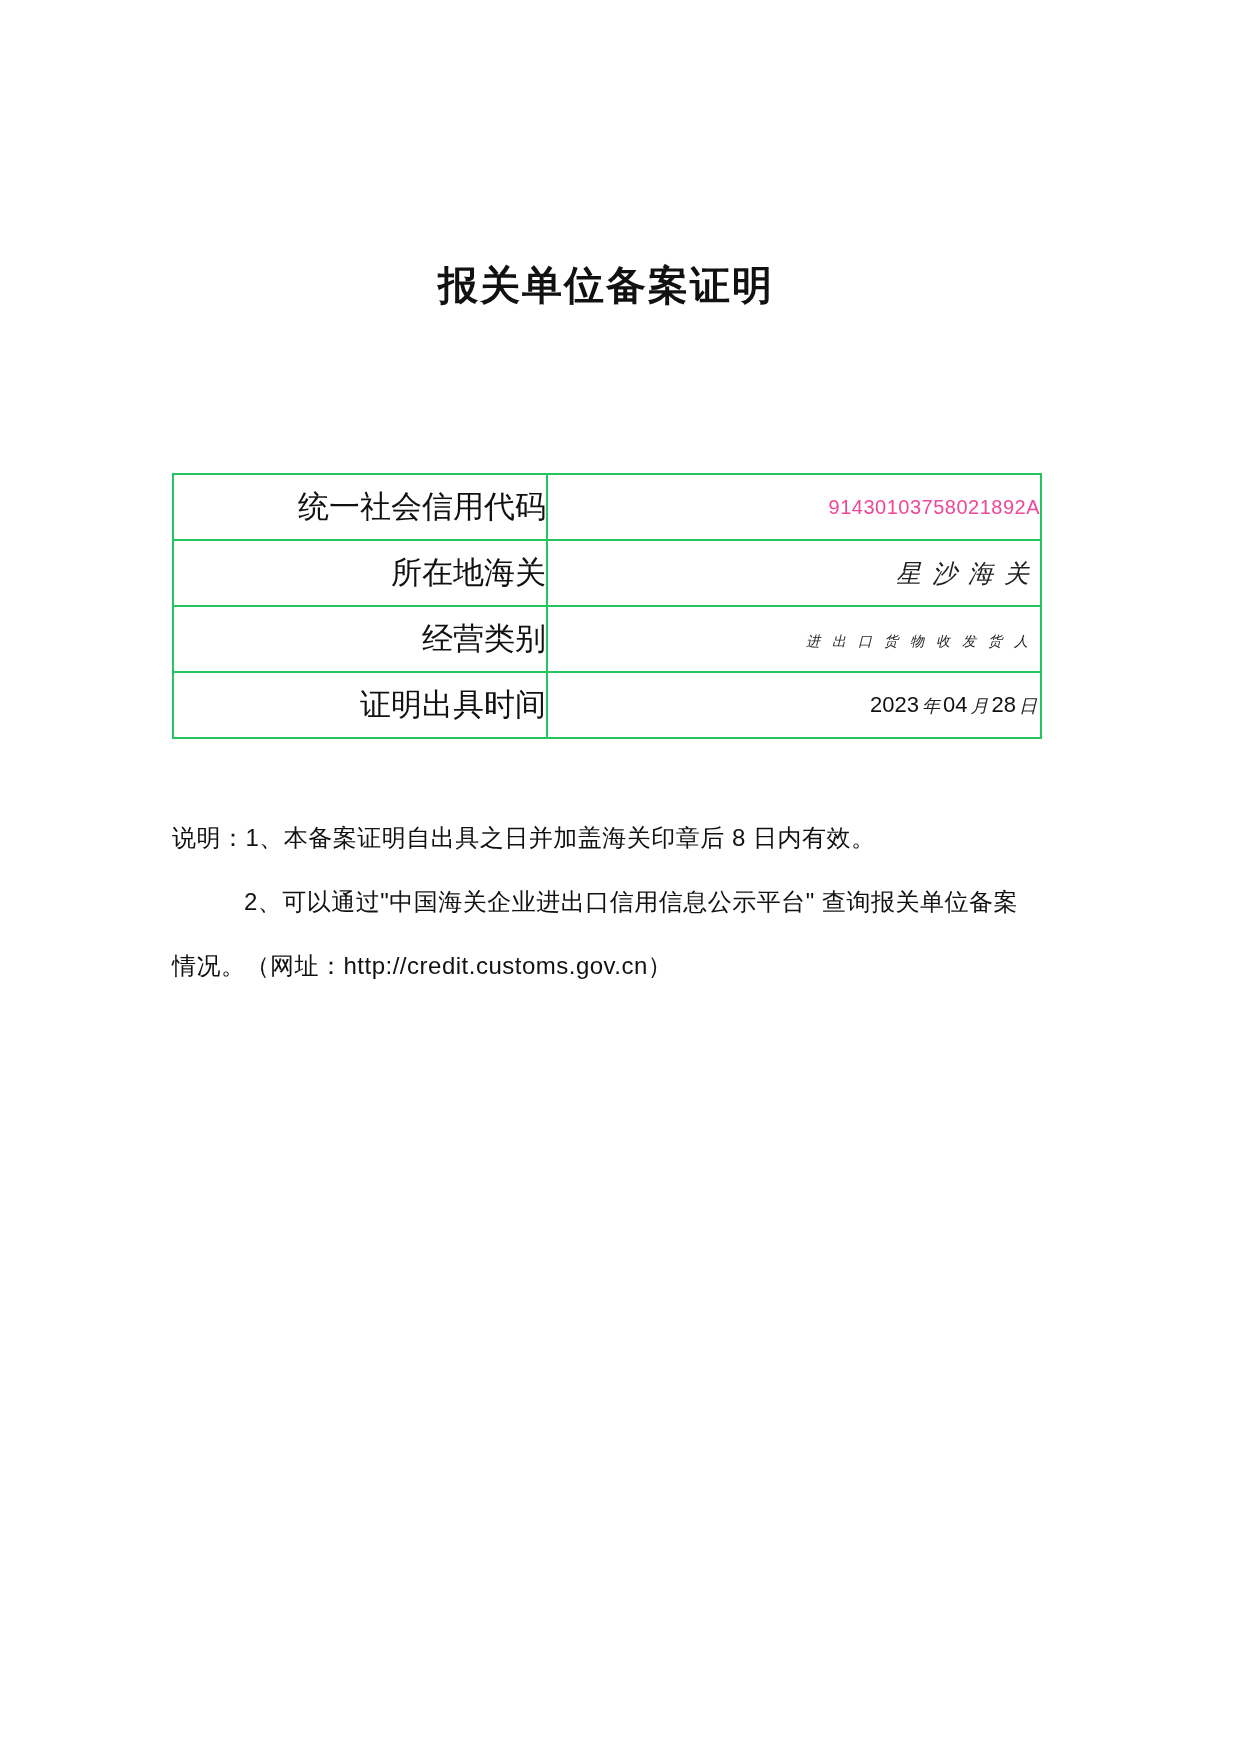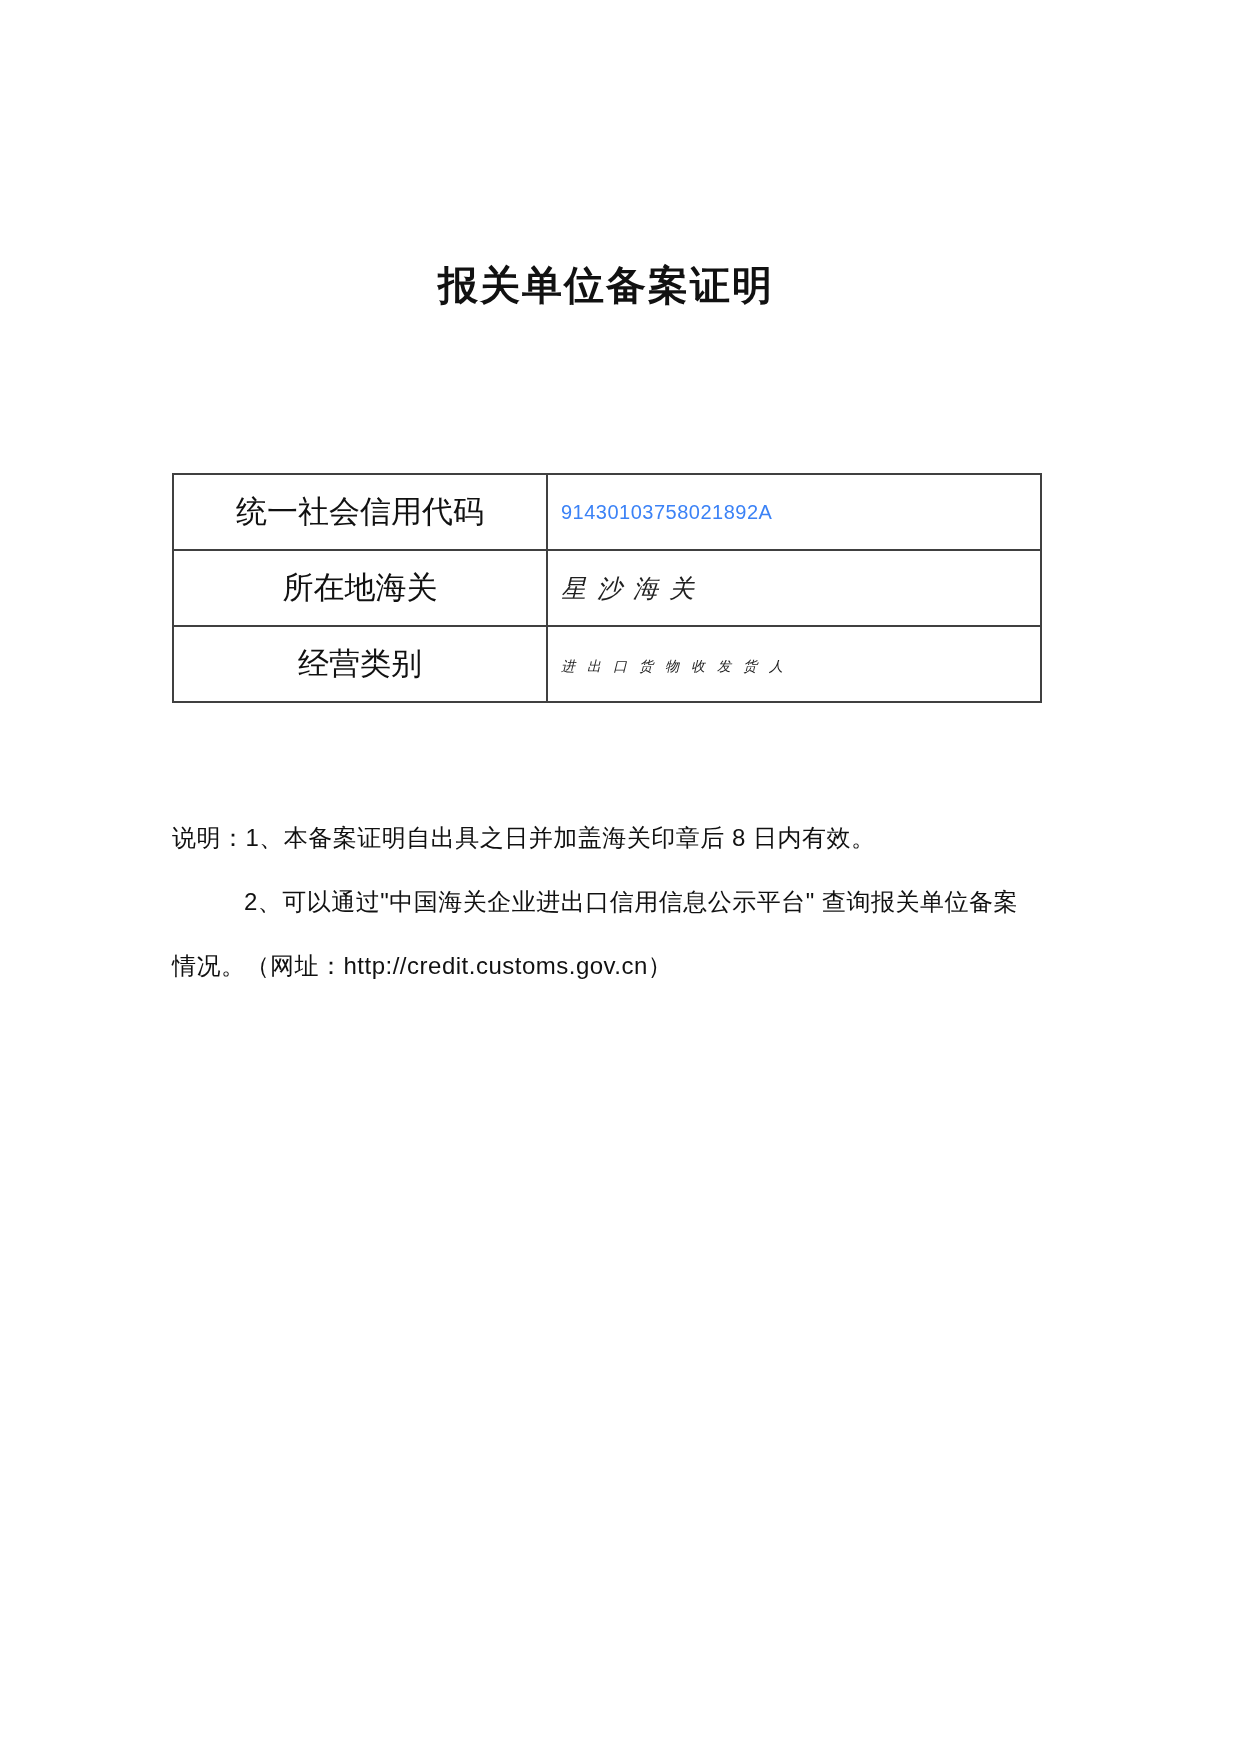--- a/index.html
+++ b/index.html
@@ -28,43 +28,44 @@
   }
   table.cert-table {
     position: absolute;
     left: 172px;
     top: 473px;
     width: 868px;
     border-collapse: collapse;
     table-layout: fixed;
   }
   table.cert-table td {
-    border: 2px solid #404040;
-    height: 76px;
+    border: 2px solid #22c55e;
+    height: 66px;
     vertical-align: middle;
     overflow: hidden;
+    text-align: right;
   }
   td.label-cell {
     width: 374px;
     text-align: center;
     font-size: 31px;
     font-weight: 500;
     color: #111111;
   }
   td.value-cell {
     width: 494px;
     text-align: left;
     padding-left: 13px;
     font-size: 20px;
     color: #1a1a1a;
   }
   .printed-value {
     font-size: 20px;
     letter-spacing: 0.5px;
-    color: #3b82f6;
+    color: #ec4899;
   }
   .handwritten {
     font-family: cursive;
     font-style: italic;
     font-weight: 400;
     color: #1f1f1f;
   }
   .hw-name      { font-size: 19px; letter-spacing: 4px; }
   .hw-customs   { font-size: 25px; letter-spacing: 11px; }
   .hw-category  { font-size: 14px; letter-spacing: 12px; }
@@ -102,20 +103,26 @@
         <td class="value-cell">
           <span class="handwritten hw-customs">星沙海关</span>
         </td>
       </tr>
       <tr>
         <td class="label-cell">经营类别</td>
         <td class="value-cell">
           <span class="handwritten hw-category">进出口货物收发货人</span>
         </td>
       </tr>
+      <tr>
+        <td class="label-cell">证明出具时间</td>
+        <td class="value-cell">
+          <span class="date-number">2023</span><span class="handwritten hw-dateunit">年</span><span class="date-number">04</span><span class="handwritten hw-dateunit">月</span><span class="date-number">28</span><span class="handwritten hw-dateunit">日</span>
+        </td>
+      </tr>
     </tbody>
   </table>
 
   <div class="note-line note-1">说明：1、本备案证明自出具之日并加盖海关印章后 8 日内有效。</div>
 
   <div class="note-line note-2">2、可以通过"中国海关企业进出口信用信息公示平台" 查询报关单位备案</div>
 
   <div class="note-line note-3">情况。（网址：http://credit.customs.gov.cn）</div>
 
 </div>

